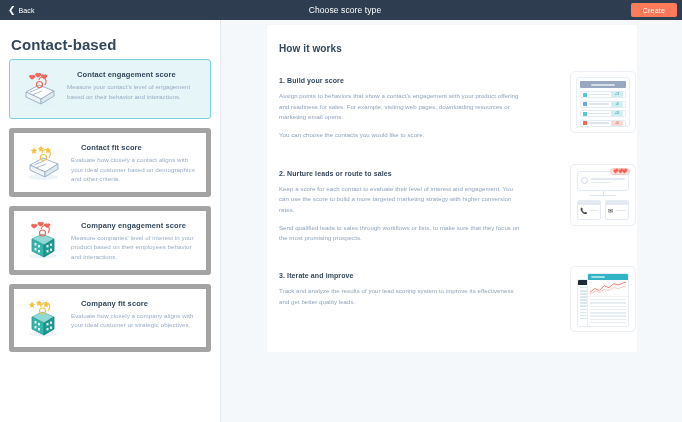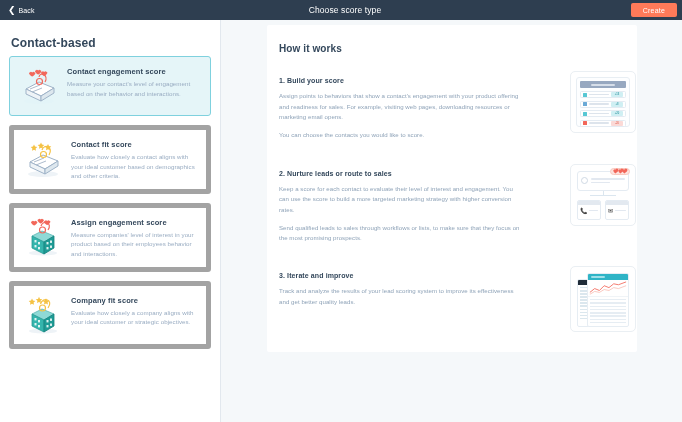--- a/index.html
+++ b/index.html
@@ -47,21 +47,21 @@
   
   .sidebar {
     position: absolute; top: 20px; left: 0;
     width: 221px; height: 402px;
     background: #ffffff;
     border-right: 1px solid #e2e8ee;
     padding: 10px 9px;
     overflow: hidden;
   }
   .group-title {
-    font-size: 12px; font-weight: bold; color: #33475b;
+    font-size: 15px; font-weight: bold; color: #33475b;
     letter-spacing: .1px;
     margin: 6px 0 6px 2px;
   }
   .group-title.second { margin-top: 16px; }
 
   .score-card {
     display: flex; align-items: flex-start; gap: 5px;
     border: 5px solid #a3a3a3;
     border-radius: 3px;
     padding: 8px 9px 8px 6px;
@@ -71,21 +71,21 @@
     min-height: 52px;
   }
   .score-card.selected {
     background: #e5f5f8;
     border: 1px solid #7fd1de;
   }
   .card-icon { flex: 0 0 46px; height: 42px; position: relative; }
   .card-text { padding-top: 2px; }
   .card-title {
     font-size: 7.5px; font-weight: bold; color: #33475b;
-    margin-bottom: 3px; letter-spacing: .1px;
+    margin-bottom: 3px; letter-spacing: .1px; margin-left: 10px;
   }
   .card-desc {
     font-size: 6.2px; color: #99acc2; line-height: 1.55;
     letter-spacing: .05px;
   }
 
   
   .right-region {
     position: absolute; top: 20px; left: 222px;
     width: 460px; height: 402px;
@@ -261,21 +261,21 @@
         <path d="M28 14 C33 7 23 3 21 10" fill="none" stroke="#f2675a" stroke-width="1.2"></path>
         <circle cx="22.5" cy="14" r="3" fill="none" stroke="#f2675a" stroke-width="1.2"></circle>
         <g fill="#f2675a">
           <path d="M11 6 a2 2 0 0 1 3.2-0.6 a2 2 0 0 1 3.2 0.6 c0 1.8-3.2 3.6-3.2 3.6 S11 7.8 11 6Z"></path>
           <path d="M17.5 4 a2 2 0 0 1 3.2-0.6 a2 2 0 0 1 3.2 0.6 c0 1.8-3.2 3.6-3.2 3.6 S17.5 5.8 17.5 4Z"></path>
           <path d="M24 5.5 a2 2 0 0 1 3.2-0.6 a2 2 0 0 1 3.2 0.6 c0 1.8-3.2 3.6-3.2 3.6 S24 7.3 24 5.5Z"></path>
         </g>
       </svg>
     </div>
     <div class="card-text">
-      <div class="card-title">Assign engagement score</div>
+      <div class="card-title">Company engagement score</div>
       <div class="card-desc">Measure companies' level of interest in your product based on their employees behavior and interactions.</div>
     </div>
   </div>
 
   <div class="score-card">
     <div class="card-icon">
       <svg class="ico-svg" viewBox="0 0 46 42">
         <ellipse cx="23" cy="37" rx="14" ry="2.5" fill="#eef3f7"></ellipse>
         <path d="M12 20 L22 15 L34 20 L24 26 Z" fill="#8fd9d6" stroke="#5bb8b5" stroke-width=".8"></path>
         <path d="M12 20 L12 32 L24 38 L24 26 Z" fill="#35b5ad" stroke="#2a9a93" stroke-width=".8"></path>

